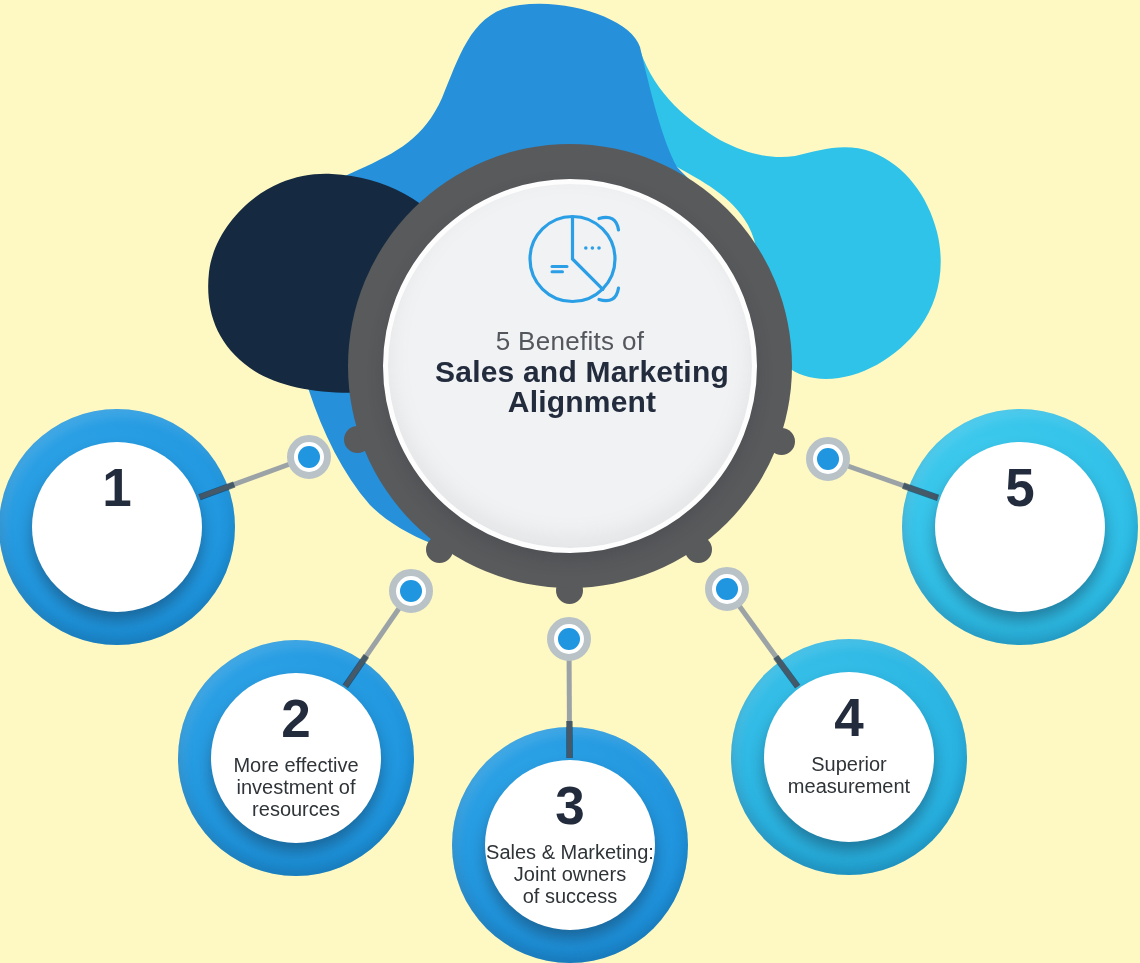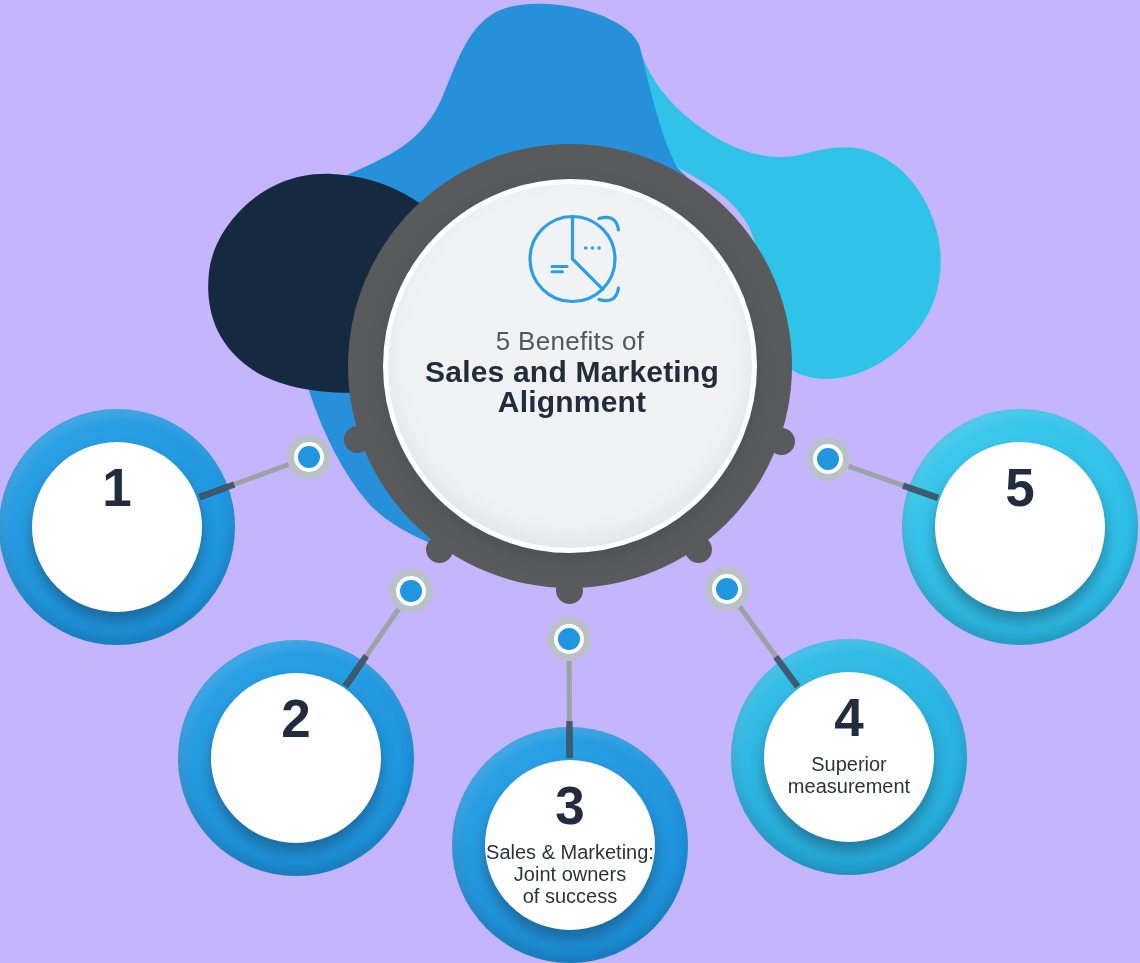--- a/index.html
+++ b/index.html
@@ -16,21 +16,21 @@
     --line-dark:#2B4burned;
     --line-dark:#2B4660;
     --dot-ring-gray:#B9C3C7;
     --title-navy:#232C3D;
     --subtitle-gray:#53565C;
     --text-dark:#2F3438;
   }
   *{margin:0;padding:0;box-sizing:border-box}
   html,body{background:#fff}
   body{font-family:"Liberation Sans","DejaVu Sans",sans-serif}
-  .stage{position:relative;width:1140px;height:963px;background:#c4b5fd;overflow:hidden}
+  .stage{position:relative;width:1140px;height:963px;background:#fef9c3;overflow:hidden}
   .stage svg{display:block}
 
   
   .blobs{position:absolute;left:0;top:0;z-index:1}
   .hub{position:absolute;left:0;top:0;width:0;height:0;z-index:2}
   .ring{position:absolute;border-radius:50%;width:236px;height:236px;z-index:3;
         box-shadow:inset 0 -9px 14px rgba(8,55,95,.28), inset 5px 7px 12px rgba(255,255,255,.14)}
   .connectors{position:absolute;left:0;top:0;z-index:4;pointer-events:none}
   .disc{position:absolute;border-radius:50%;width:170px;height:170px;background:#fff;z-index:5;
         box-shadow:0 10px 15px rgba(18,35,58,.40)}
@@ -39,21 +39,21 @@
   
   .hub-notch{position:absolute;width:27px;height:27px;border-radius:50%;background:var(--hub-gray)}
   .hub-ring{position:absolute;left:348px;top:144px;width:444px;height:444px;border-radius:50%;
             background:var(--hub-gray)}
   .hub-face{position:absolute;left:383px;top:179px;width:374px;height:374px;border-radius:50%;
             background:var(--hub-face);border:5px solid #FDFDFE;
             box-shadow:0 7px 16px rgba(40,45,55,.22), inset 0 -10px 22px rgba(120,128,138,.12)}
   .hub-icon{position:absolute;left:520px;top:204px}
   .hub-subtitle{position:absolute;left:395px;top:327px;width:350px;text-align:center;
                 font-size:26px;line-height:28px;color:var(--subtitle-gray);letter-spacing:.3px}
-  .hub-title{position:absolute;left:372px;top:357px;width:400px;text-align:center;
+  .hub-title{position:absolute;left:382px;top:357px;width:400px;text-align:center;
              font-size:30px;line-height:30px;font-weight:800;color:var(--title-navy);
              letter-spacing:.2px;white-space:pre-line}
 
   
   .ring-1{left:-1px;top:409px;background:radial-gradient(circle at 36% 30%,#2da2e6 0%,var(--ring-blue) 72%)}
   .ring-2{left:178px;top:640px;background:radial-gradient(circle at 36% 30%,#2da2e6 0%,var(--ring-blue) 72%)}
   .ring-3{left:452px;top:727px;background:radial-gradient(circle at 36% 30%,#2da4e7 0%,#1f93dd 72%)}
   .ring-4{left:731px;top:639px;background:radial-gradient(circle at 36% 30%,#37c1e9 0%,var(--ring-cyan) 72%)}
   .ring-5{left:902px;top:409px;background:radial-gradient(circle at 36% 30%,#3fcbee 0%,var(--ring-cyan-light) 72%)}
 
@@ -188,20 +188,23 @@
   <div class="disc disc-2"></div>
   <div class="disc disc-3"></div>
   <div class="disc disc-4"></div>
   <div class="disc disc-5"></div>
 
   <div class="btext bt-1">
     <div class="num">1</div>
   </div>
   <div class="btext bt-2">
     <div class="num">2</div>
+    <div class="label">More effective
+investment of
+resources</div>
   </div>
   <div class="btext bt-3">
     <div class="num">3</div>
     <div class="label">Sales &amp; Marketing:
 Joint owners
 of success</div>
   </div>
   <div class="btext bt-4">
     <div class="num">4</div>
     <div class="label">Superior

